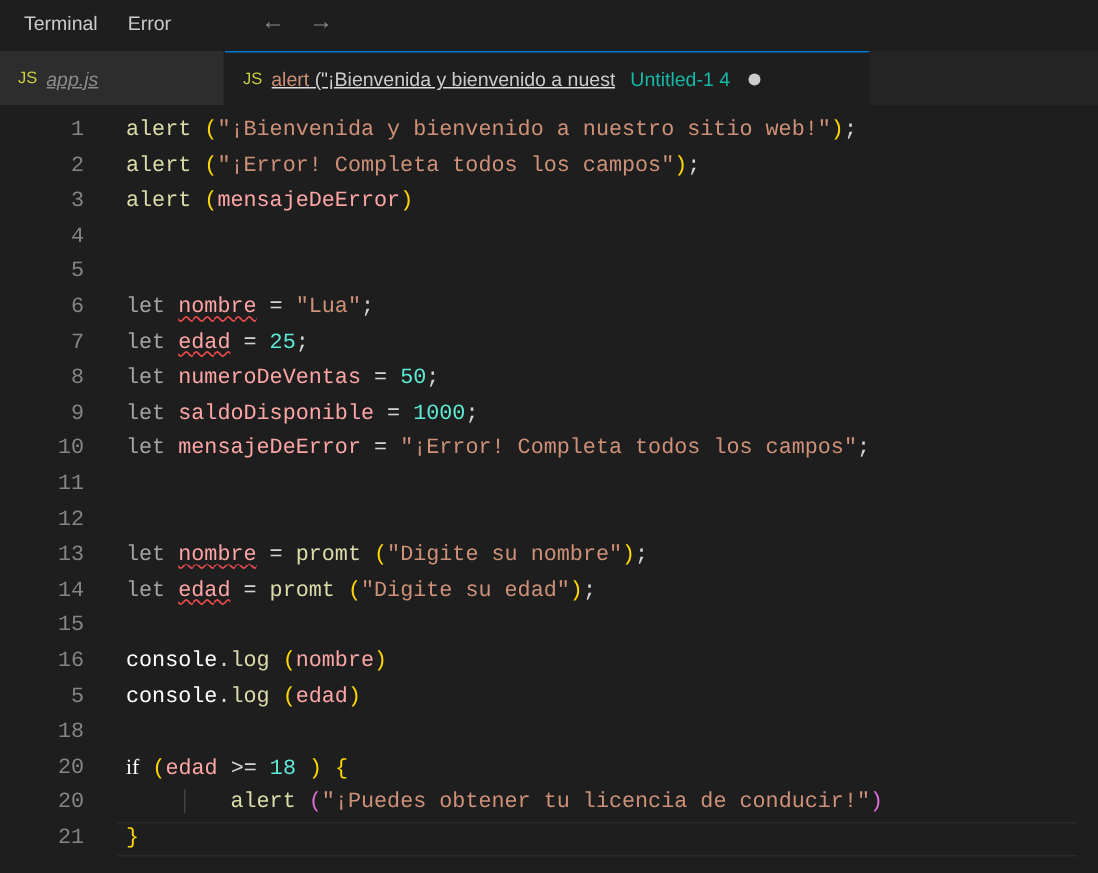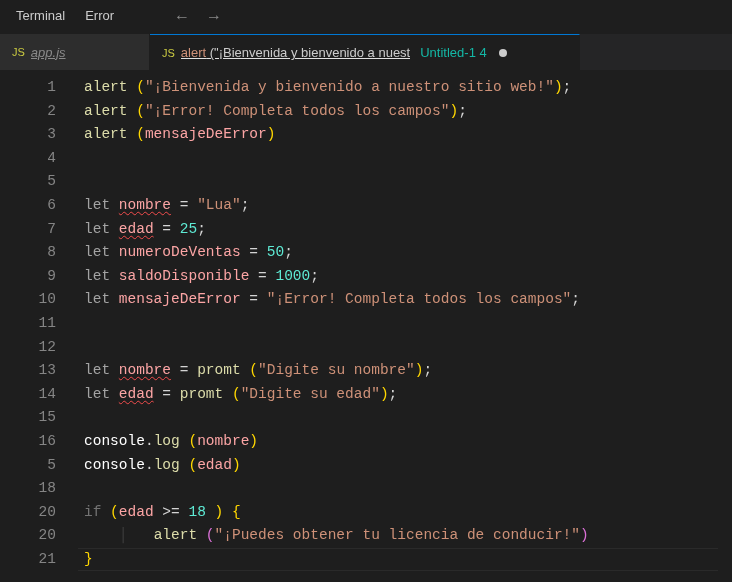--- a/index.html
+++ b/index.html
@@ -110,21 +110,21 @@
   .gutter div { height: 23.6px; }
   .code {
     flex: 1;
     background: #1e1e1e;
     padding-top: 6px;
     padding-left: 6px;
     white-space: pre;
   }
   .line { height: 23.6px; position: relative; }
   .kw    { color: #a3a3a3; }
-  .kw2   { color: #737373; }
+  .kw2   { color: #ffffff; font-family: Liberation Serif, serif; }
   .fn    { color: #dcdcaa; }
   .str   { color: #ce9178; }
   .num   { color: #5eead4; }
   .var   { color: #fca5a5; }
   .obj   { color: #ffffff; }
   .plain { color: #d4d4d4; }
   .brk   { color: #ffd700; }
   .brk2  { color: #da70d6; }
   .squig {
     text-decoration: underline wavy #f14c4c 1px;

